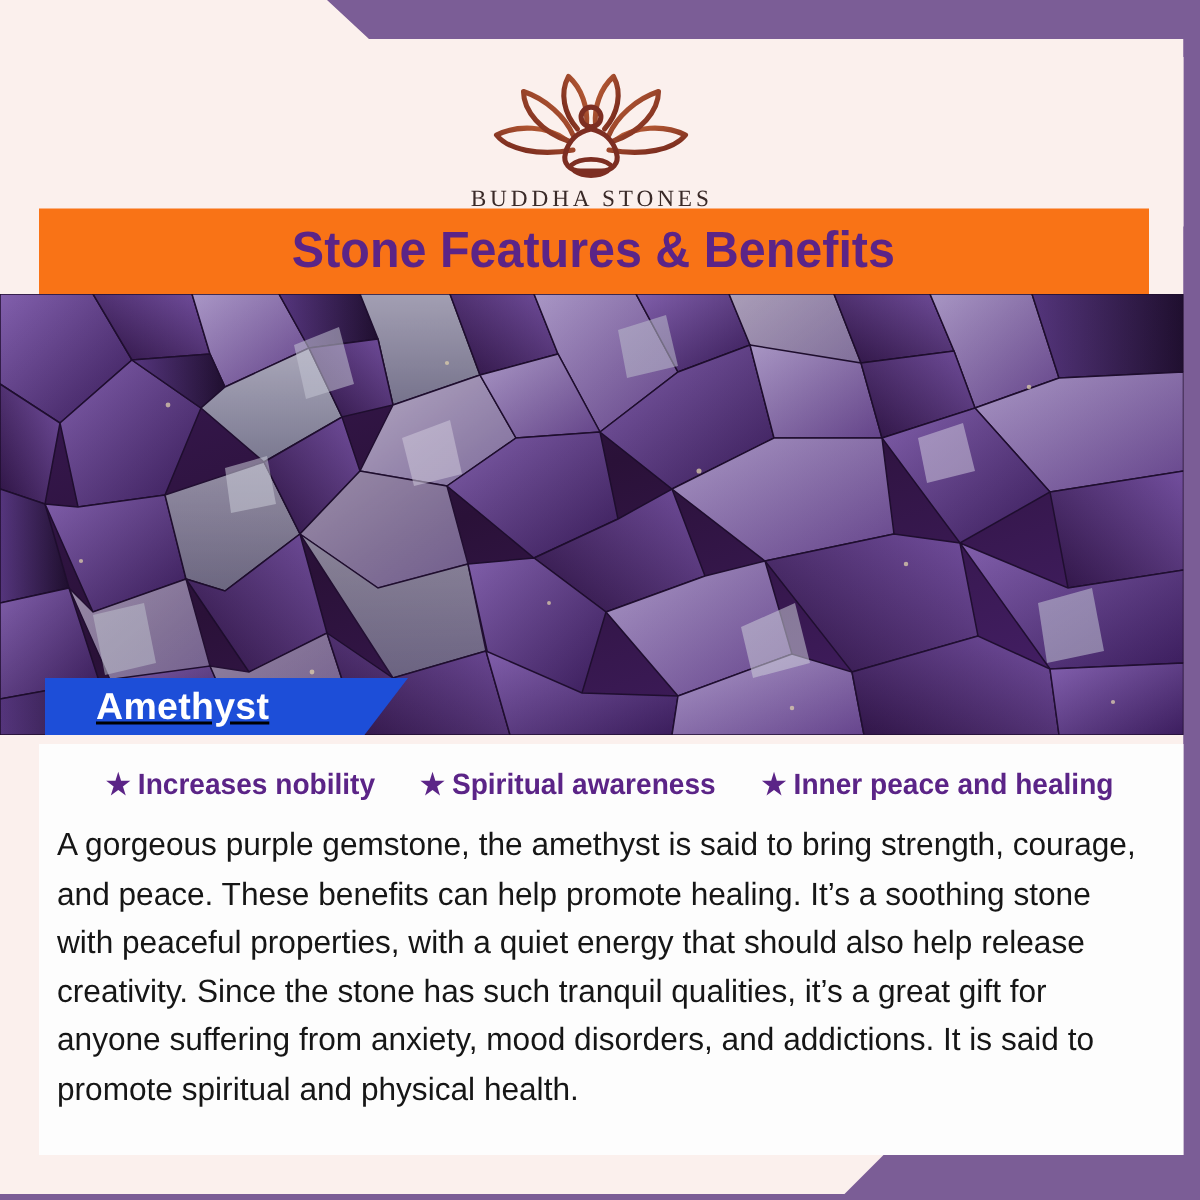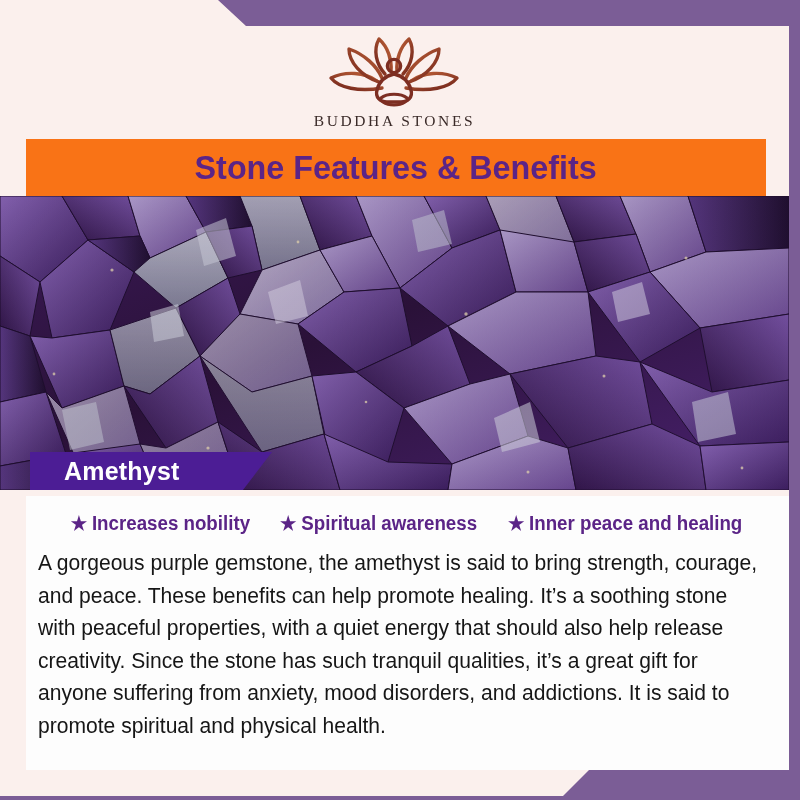--- a/index.html
+++ b/index.html
@@ -26,21 +26,21 @@
         246px 26px,
         789px 26px,
         789px 770px,
         589px 770px,
         563px 796px,
         0 796px);
   }
 
   
   #header{
-    position:absolute; left:0; top:26px; width:789px; height:113px;
+    position:absolute; left:0; top:38px; width:789px; height:113px;
     background:#fbf0ed;
     display:flex; flex-direction:column;
     align-items:center; justify-content:flex-start;
   }
   #logo-wrap{ margin-top:6px; display:flex; flex-direction:column; align-items:center; }
   #logo-mark{ width:150px; height:78px; display:block; }
   #brand-name{
     font-family:"Liberation Serif", serif;
     font-size:15.5px;
     letter-spacing:2.6px;
@@ -69,23 +69,23 @@
   #hero{
     position:absolute; left:0; top:196px; width:789px; height:294px;
     overflow:hidden;
     background:#2a1340;
   }
   #hero svg{ display:block; width:100%; height:100%; }
 
   
   #stone-banner{
     position:absolute; left:30px; top:452px; width:242px; height:38px;
-    background:#4c1d95;
+    background:#1d4ed8;
     clip-path:polygon(0 0, 100% 0, 88% 100%, 0 100%);
-    display:flex; align-items:center;
+    display:flex; align-items:center;text-decoration:underline;
   }
   #stone-name{
     color:#ffffff;
     font-family:"Liberation Sans Narrow","Liberation Sans",sans-serif;
     font-weight:bold;
     font-size:25px;
     margin-left:34px;
     letter-spacing:.2px;
     white-space:nowrap;
   }

